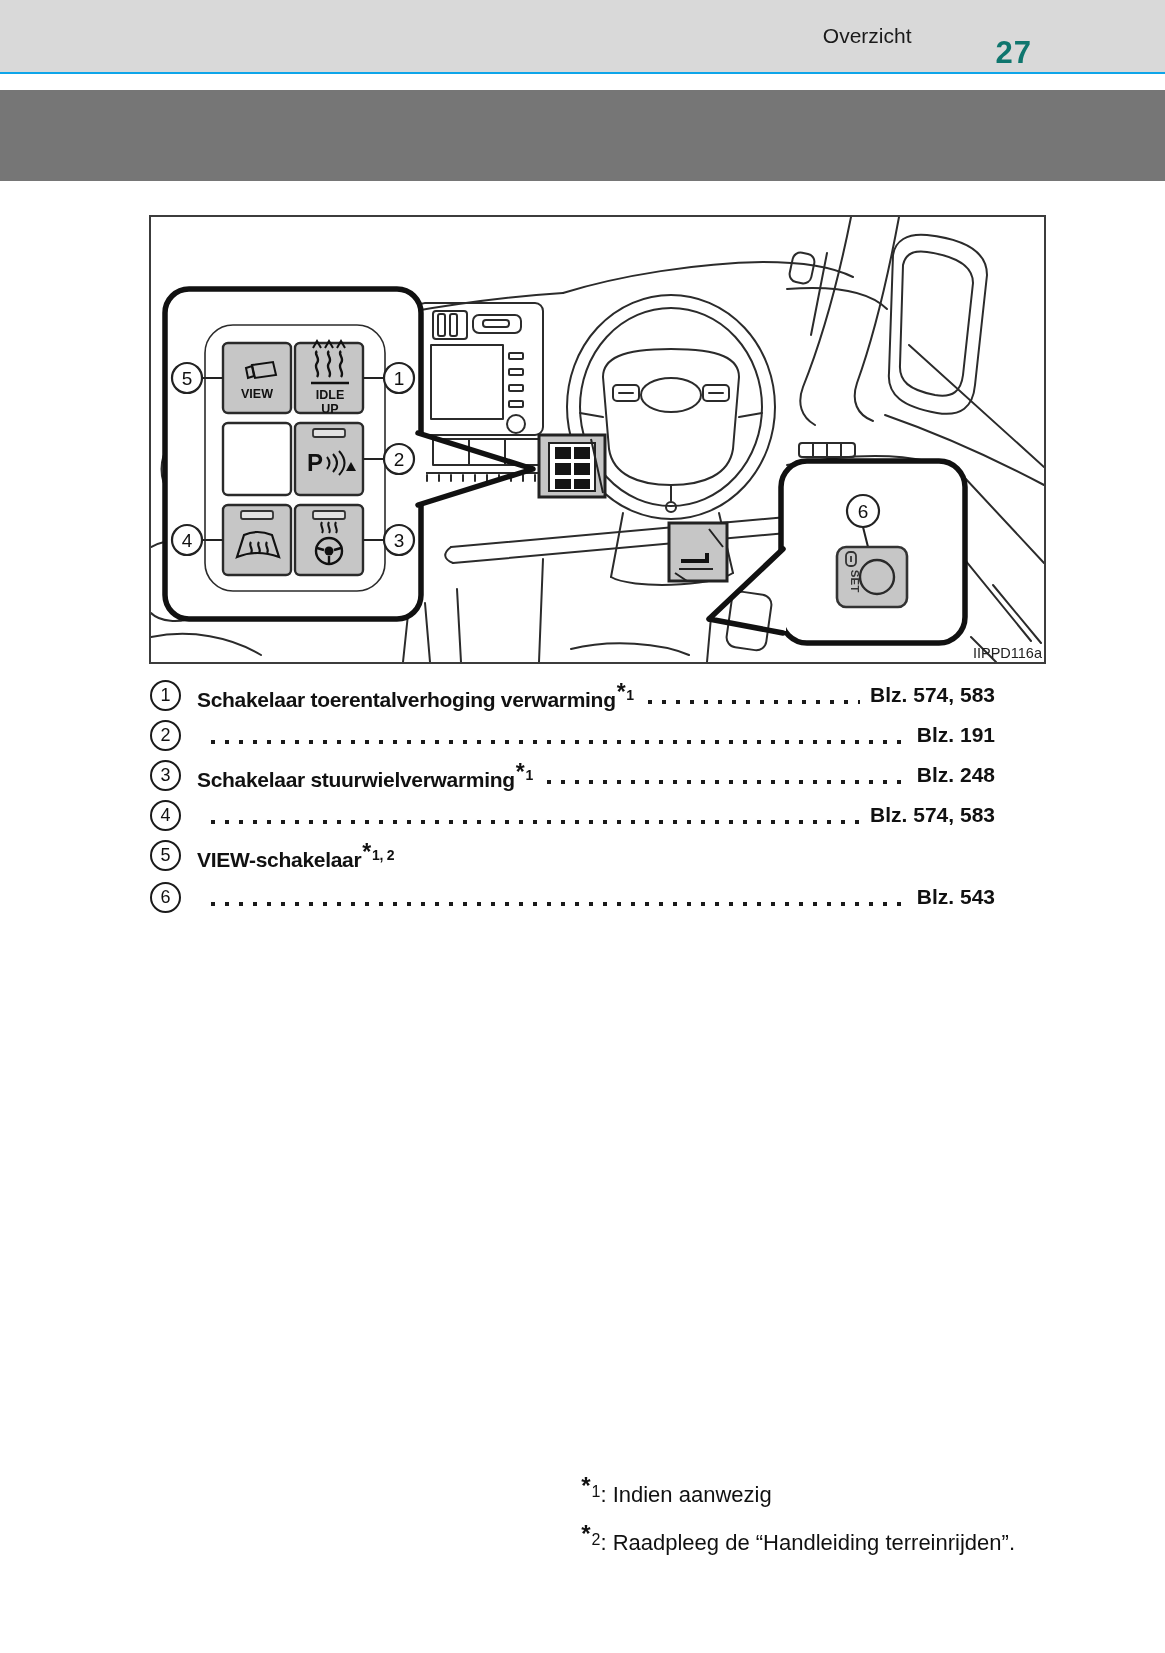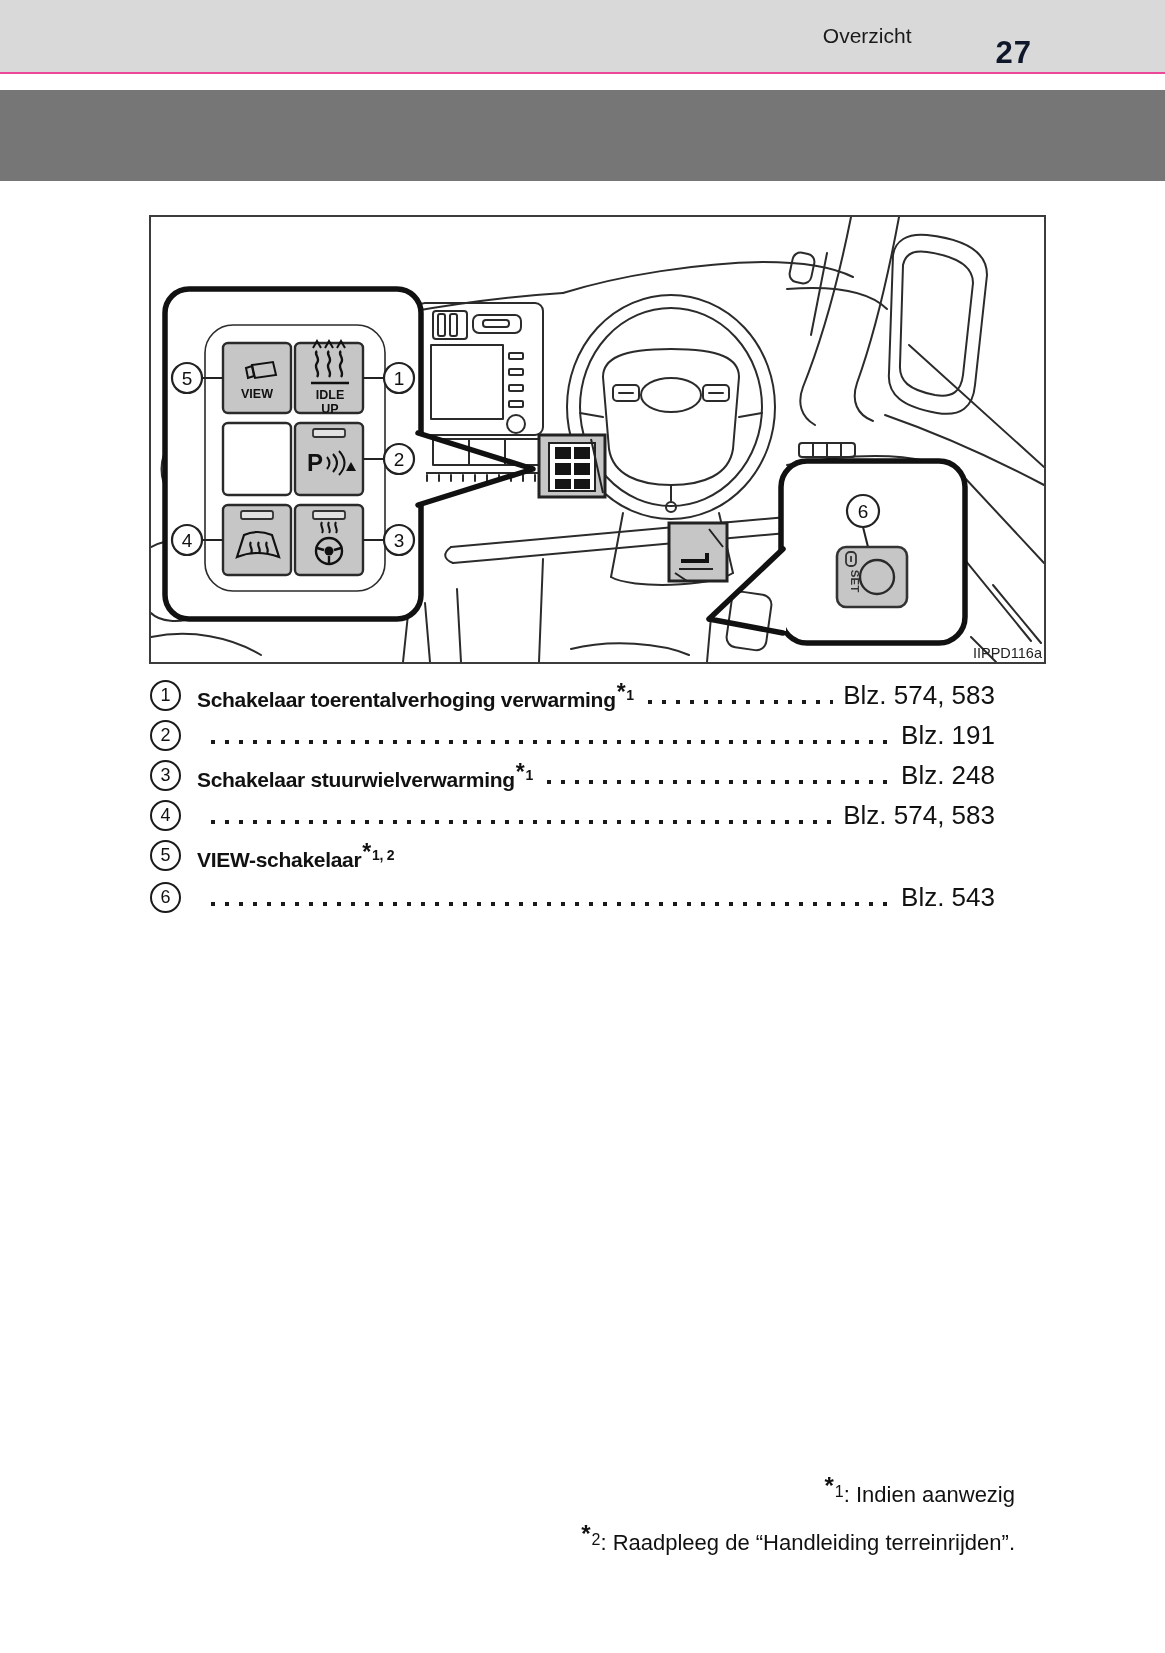--- a/index.html
+++ b/index.html
@@ -1,47 +1,47 @@
 <!DOCTYPE html>
 <html><head>
 <meta charset="utf-8">
 <style>
   html,body{margin:0;padding:0;background:#ffffff;}
   .page{position:relative;width:1165px;height:1653px;background:#ffffff;overflow:hidden;
         font-family:"Liberation Sans","DejaVu Sans",sans-serif;color:#111;}
 
   
   .hdr{position:absolute;left:0;top:0;width:100%;height:74px;background:#d9d9d9;
-       border-bottom:2px solid #ec4899;box-sizing:border-box;
+       border-bottom:2px solid #0ea5e9;box-sizing:border-box;
        display:flex;align-items:center;justify-content:flex-end;padding-right:133px;}
   .hdr-title{font-size:21px;color:#1a1a1a;margin-right:84px;}
-  .hdr-num{font-size:31px;font-weight:bold;color:#0f172a;letter-spacing:1px;margin-top:34px;}
+  .hdr-num{font-size:31px;font-weight:bold;color:#0f766e;letter-spacing:1px;margin-top:34px;}
 
   
   .banner{position:absolute;left:0;top:90px;width:100%;height:91px;background:#767676;}
 
   
   .figure{position:absolute;left:149px;top:215px;width:897px;height:449px;
           border:2px solid #3c3c3c;box-sizing:border-box;background:#fff;}
   .figure svg{display:block;width:893px;height:445px;}
 
   
   .legend{position:absolute;left:150px;top:675px;width:845px;}
   .lg-row{display:flex;align-items:center;height:40px;}
   .lg-circle{flex:0 0 auto;width:27px;height:27px;border:2px solid #1a1a1a;border-radius:50%;
              display:flex;align-items:center;justify-content:center;font-size:18px;margin-right:16px;}
   .lg-label{font-size:21px;font-weight:bold;letter-spacing:-0.3px;white-space:nowrap;}
   .star{font-size:23px;font-weight:800;vertical-align:7px;margin-left:1px;}
   .fnum{font-size:14px;font-weight:bold;vertical-align:7px;margin-left:1px;}
   .leader{flex:1 1 auto;height:4px;margin:14px 10px 0 14px;
           background:repeating-linear-gradient(90deg,#1a1a1a 0 4px,transparent 4px 14px);}
-  .lg-ref{font-size:26px;font-weight:normal;white-space:nowrap;}
-
-  
-  .footnotes{position:absolute;right:150px;top:1466px;text-align:right;font-size:22px;line-height:39px;color:#111;}
+  .lg-ref{font-size:21px;font-weight:bold;white-space:nowrap;}
+
+  
+  .footnotes{position:absolute;right:150px;top:1466px;text-align:left;font-size:22px;line-height:39px;color:#111;}
   .fn-star{font-weight:bold;font-size:24px;vertical-align:8px;}
   .fn-num{font-size:16px;vertical-align:5px;margin-left:1px;}
 </style>
 </head>
 <body>
 
 <div class="page">
 
   <div class="hdr">
     <span class="hdr-title">Overzicht</span>

